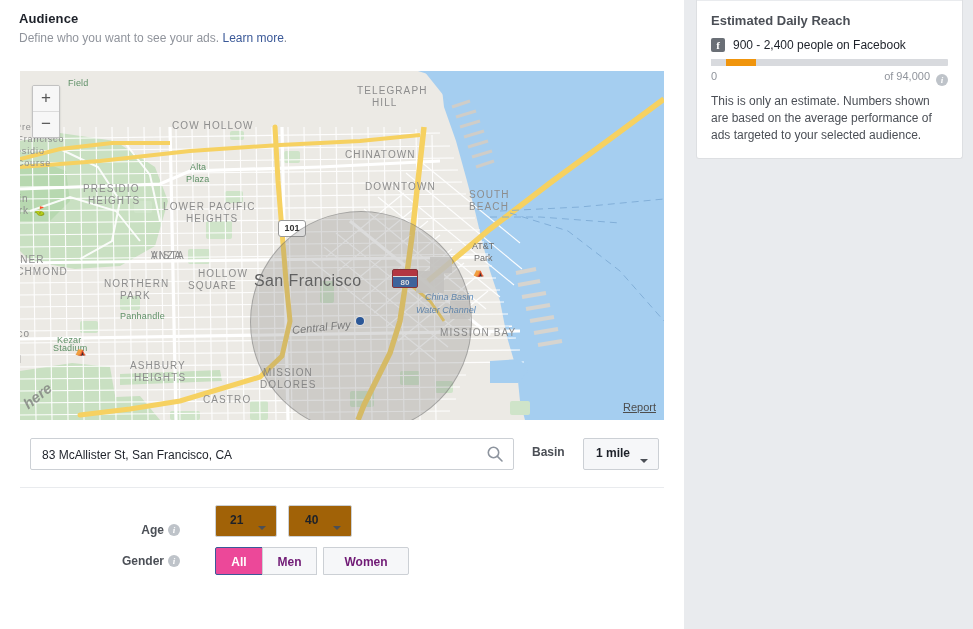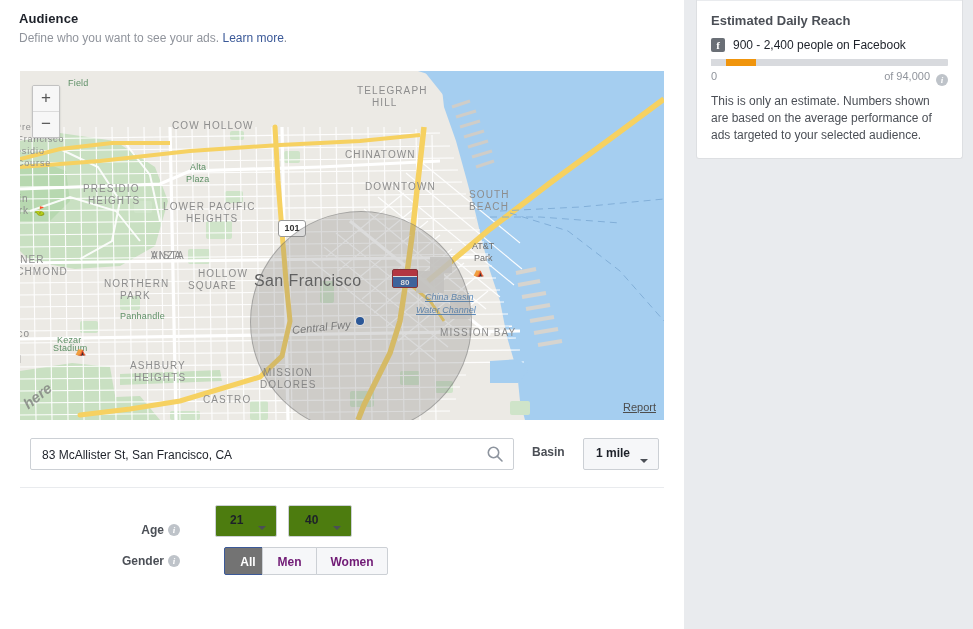--- a/index.html
+++ b/index.html
@@ -57,21 +57,21 @@
     border-radius:50%; background:#2b5797; z-index:31;
     box-shadow:0 0 0 1px rgba(255,255,255,.45);
   }
 
   
   .mlbl{ position:absolute; z-index:20; white-space:nowrap;
     font-family:"Liberation Sans",sans-serif; pointer-events:none; }
   .nbhd{ color:#8d8d8d; font-size:10px; letter-spacing:1.1px; }
   .nbhd2{ color:#8d8d8d; font-size:9px; letter-spacing:.9px; }
   .park{ color:#5f9067; font-size:9px; letter-spacing:.2px; }
-  .water{ color:#5b8bbd; font-size:9px; font-style:italic;text-decoration:underline; }
+  .water{ color:#5b8bbd; font-size:9px; font-style:italic; }
   .city{ color:#5a5a5a; font-size:16px; letter-spacing:.4px; }
   .road-lbl{ color:#7b7b7b; font-size:11px; font-style:italic; }
   .poi{ color:#6e6e6e; font-size:9px; }
 
   .shield{
     position:absolute; z-index:22;
     width:26px;height:15px;border-radius:3px;background:#fff;
     border:1px solid #9a9a9a; color:#333; font-size:9px; font-weight:bold;
     text-align:center; line-height:14px;
   }
@@ -127,31 +127,31 @@
     position:absolute; font-size:12px; color:#4b4f56; font-weight:bold; text-align:right;
   }
   .info-ico{
     display:inline-block; width:12px; height:12px; border-radius:50%;
     background:#bec3c9; color:#fff; font-size:9px; font-weight:bold; font-style:italic;
     text-align:center; line-height:12px; vertical-align:1px; margin-left:4px; cursor:pointer;
     font-family:"Liberation Serif", serif;
   }
   .sel-box{
     position:absolute; height:30px; border:1px solid #ccd0d5; border-radius:2px;
-    background:#4d7c0f; font-size:12px; font-weight:bold; color:#1d2129; cursor:pointer;
+    background:#a16207; font-size:12px; font-weight:bold; color:#1d2129; cursor:pointer;
   }
   .sel-box .txt{ position:absolute; top:7px; }
 
   .gender-row{ position:absolute; left:0; top:547px; width:684px; height:30px; }
   .seg{
     position:absolute; top:0; height:28px; border:1px solid #ccd0d5;
     background:#f6f7f9; font-size:12px; font-weight:bold; color:#701a75;
     text-align:center; line-height:28px; cursor:pointer; box-sizing:border-box;
   }
-  .seg.active{ background:#737373; border-color:#3b5998; color:#fff;margin-left:9px; }
+  .seg.active{ background:#ec4899; border-color:#3b5998; color:#fff; }
 
   
   .right{ position:absolute; left:684px; top:0; width:289px; height:629px; background:#e9ebee; }
   .card{
     position:absolute; left:12px; top:0; width:265px;
     background:#fff; border:1px solid #dddfe2; border-top:0; border-radius:0 0 3px 3px;
   }
   .card .sec{ padding:12px 14px 14px 14px; }
   .sec-title{ font-size:13px; font-weight:bold; color:#4b4f56; margin:0 0 10px 0; }
   .big-num{ font-size:19px; font-weight:bold; color:#1d2129; }
@@ -468,21 +468,21 @@
         <span style="position:absolute; right:10px; top:13px;"><i class="caret"></i></span>
       </div>
     </div>
 
     <div class="gender-row">
       <span class="row-label" style="left:98px; top:7px; width:82px;">
         <span>Gender</span><span class="info-ico">i</span>
       </span>
       <div class="seg active" style="left:215px; width:48px; border-radius:2px 0 0 2px;">All</div>
       <div class="seg" style="left:262px; width:55px;">Men</div>
-      <div class="seg" style="left:316px; width:72px; border-radius:0 2px 2px 0;">Women</div>
+      <div class="seg" style="left:323px; width:86px; border-radius:0 2px 2px 0;">Women</div>
     </div>
   </div>
 
   <div class="right">
     <div class="card">
 
 
       <div class="card-div"></div>
 
       <div class="sec">

